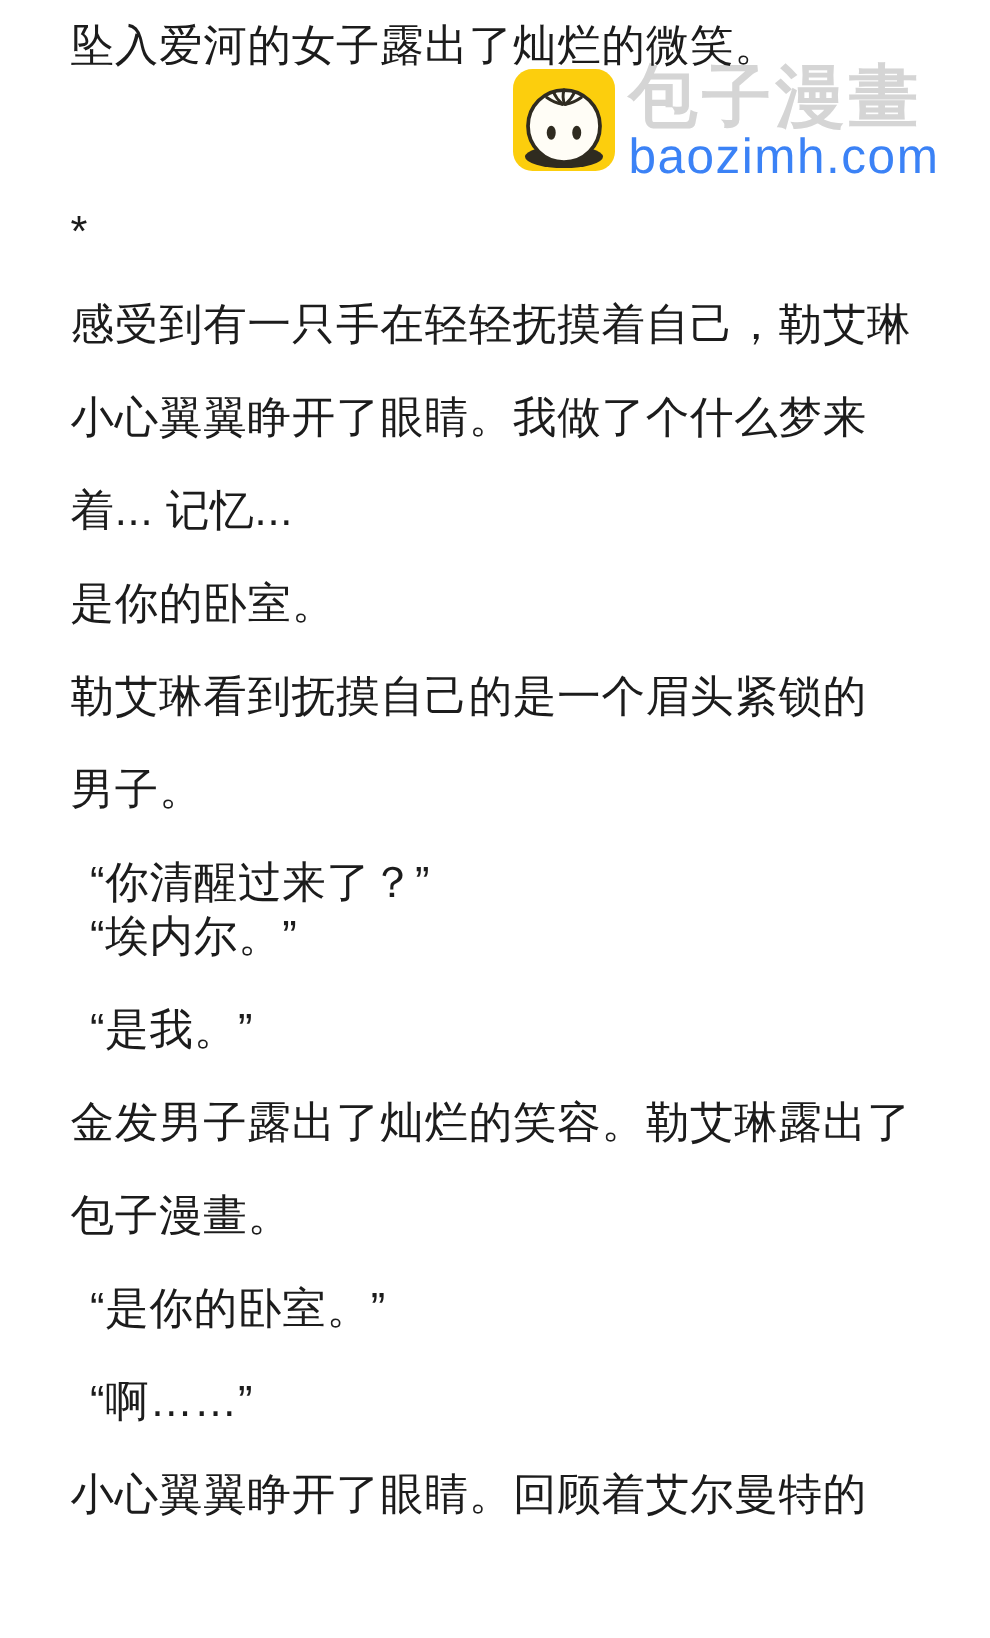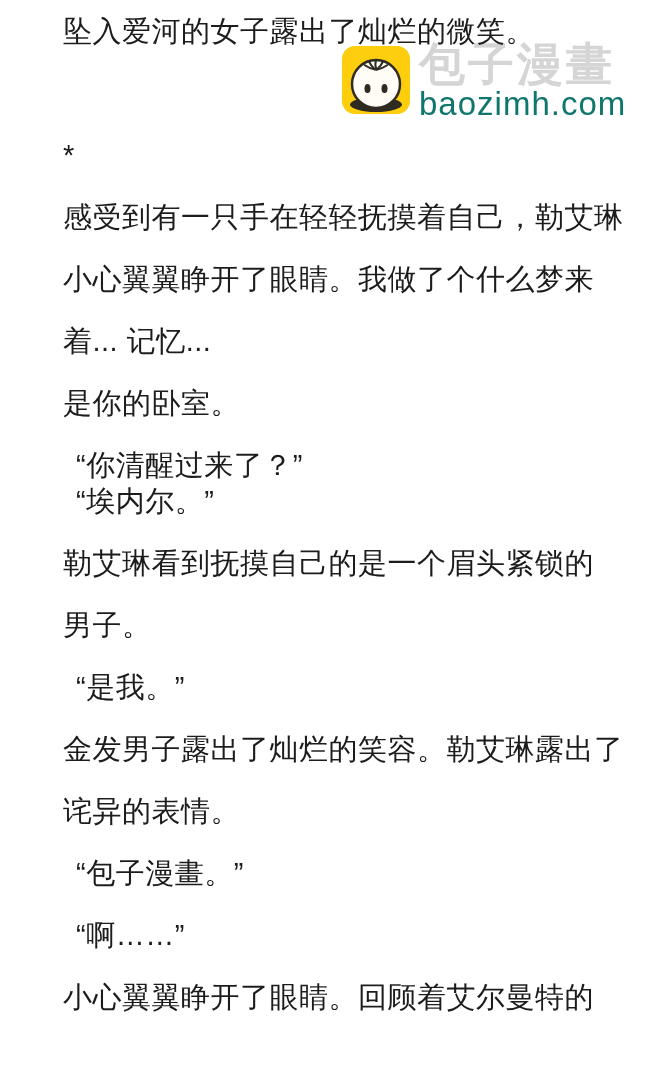--- a/index.html
+++ b/index.html
@@ -13,21 +13,20 @@
     overflow: hidden;
     position: relative;
     font-family: "Liberation Sans", sans-serif;
   }
 
   
   .content {
     position: relative;
     z-index: 1;
     padding: 0 6px 0 47px;
-    margin-left: 16px;
   }
   .para {
     margin: 0;
     font-size: 29px;
     line-height: 62px;
     letter-spacing: 0.5px;
     color: #1c1c1c;
     white-space: pre-line;
   }
   .para.dialogue { margin-left: 13px; }
@@ -54,21 +53,21 @@
     font-size: 46px;
     line-height: 48px;
     font-weight: 700;
     letter-spacing: 3px;
     color: #d5d5d5;
     white-space: nowrap;
   }
   .wm-url {
     font-size: 33px;
     line-height: 32px;
-    color: #0f766e;
+    color: #3b82f6;
     letter-spacing: 1px;
     white-space: nowrap;
   }
 </style>
 </head>
 <body>
 
 <div class="watermark">
   <svg class="wm-icon" width="68" height="68" viewBox="0 0 68 68" aria-hidden="true">
     <rect x="0" y="0" width="68" height="68" rx="13" fill="#fcce0d"></rect>
@@ -90,23 +89,23 @@
   </div>
 </div>
 
 <div class="content">
   <p class="para">坠入爱河的女子露出了灿烂的微笑。</p>
   <p class="para star">*</p>
   <p class="para">感受到有一只手在轻轻抚摸着自己，勒艾琳
 小心翼翼睁开了眼睛。我做了个什么梦来
 着... 记忆...</p>
   <p class="para">是你的卧室。</p>
+  <p class="para">勒艾琳看到抚摸自己的是一个眉头紧锁的
+男子。</p>
   <p class="para dialogue tight">“你清醒过来了？”
 “埃内尔。”</p>
-  <p class="para">勒艾琳看到抚摸自己的是一个眉头紧锁的
-男子。</p>
   <p class="para dialogue">“是我。”</p>
   <p class="para">金发男子露出了灿烂的笑容。勒艾琳露出了
-诧异的表情。</p>
-  <p class="para dialogue">“包子漫畫。”</p>
+包子漫畫。</p>
+  <p class="para dialogue">“是你的卧室。”</p>
   <p class="para dialogue">“啊……”</p>
   <p class="para">小心翼翼睁开了眼睛。回顾着艾尔曼特的</p>
 </div>
 
 </body></html>

